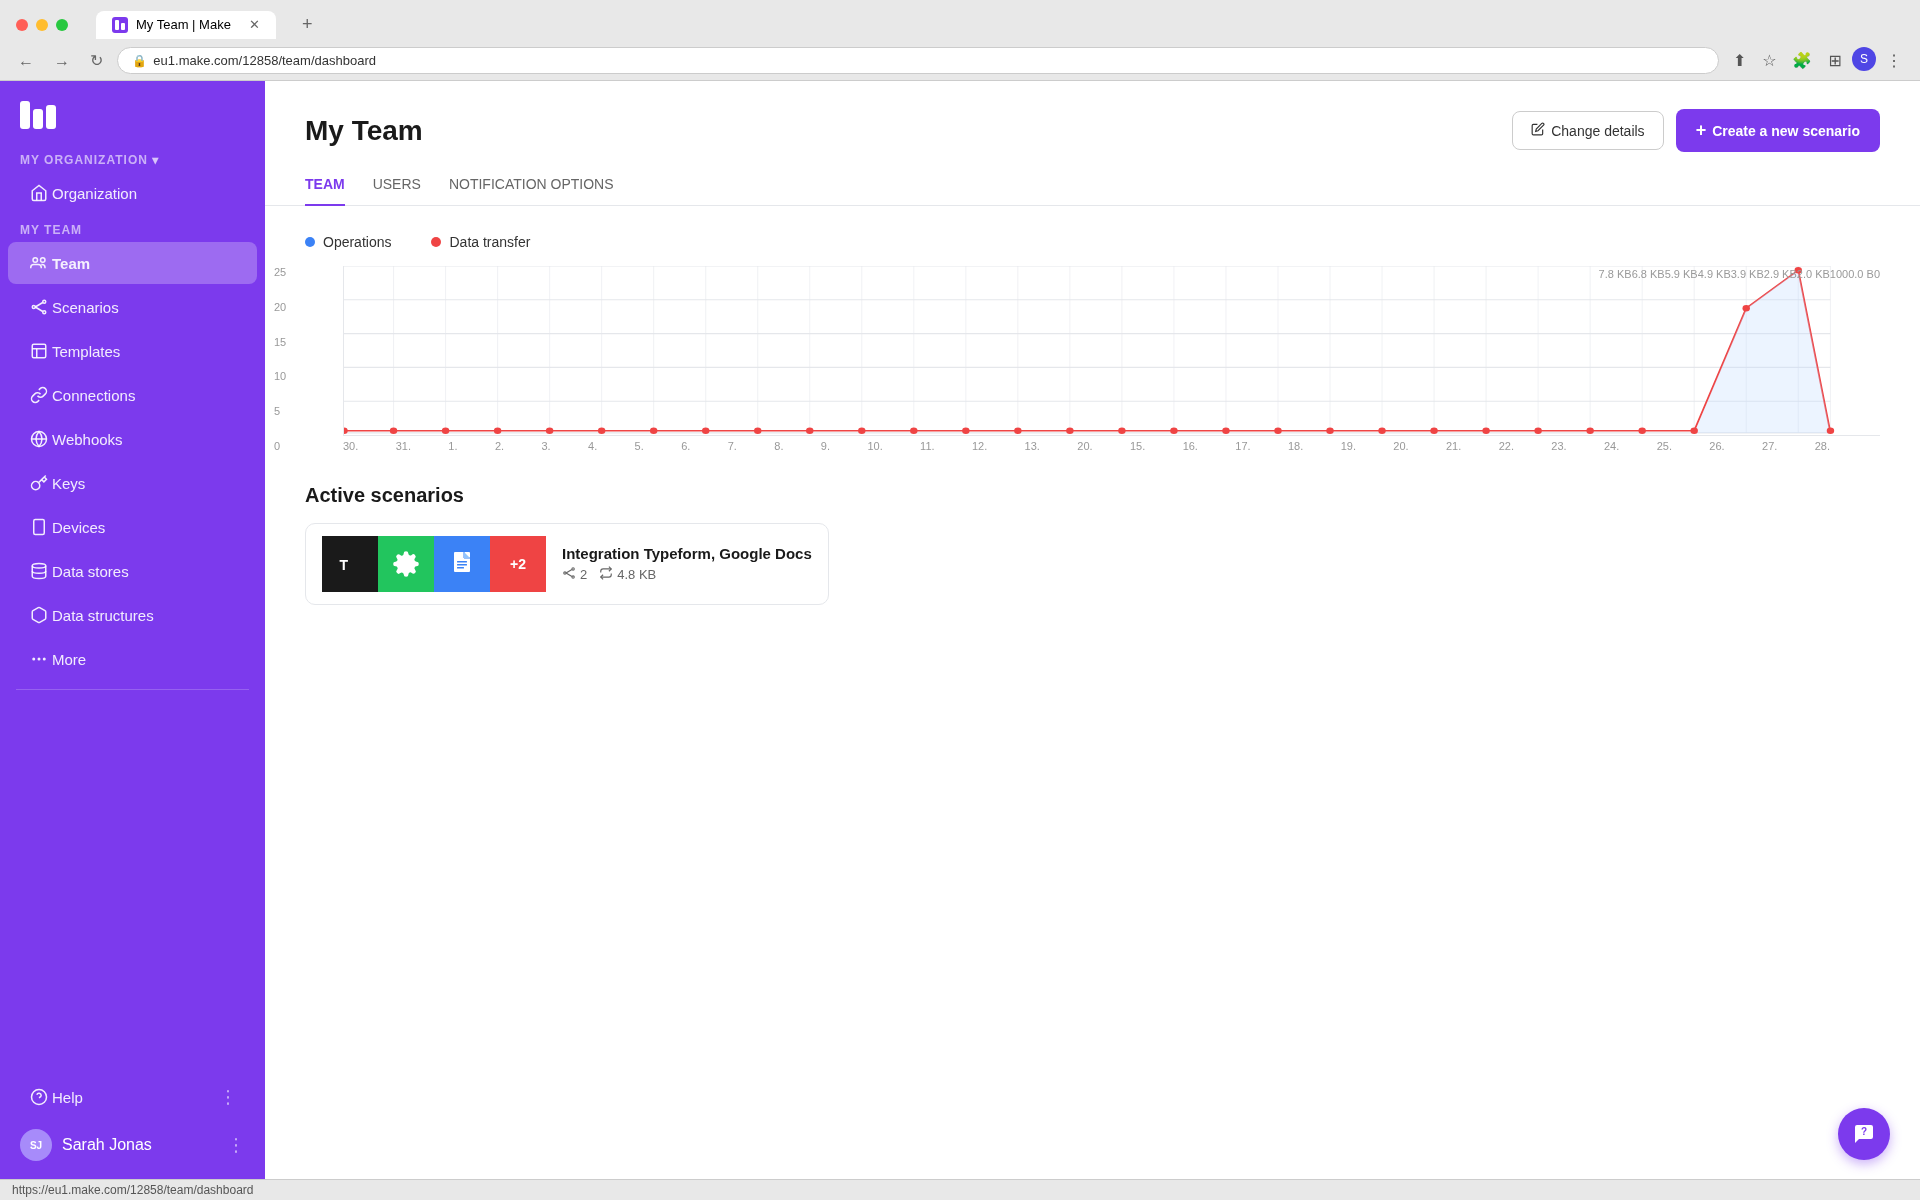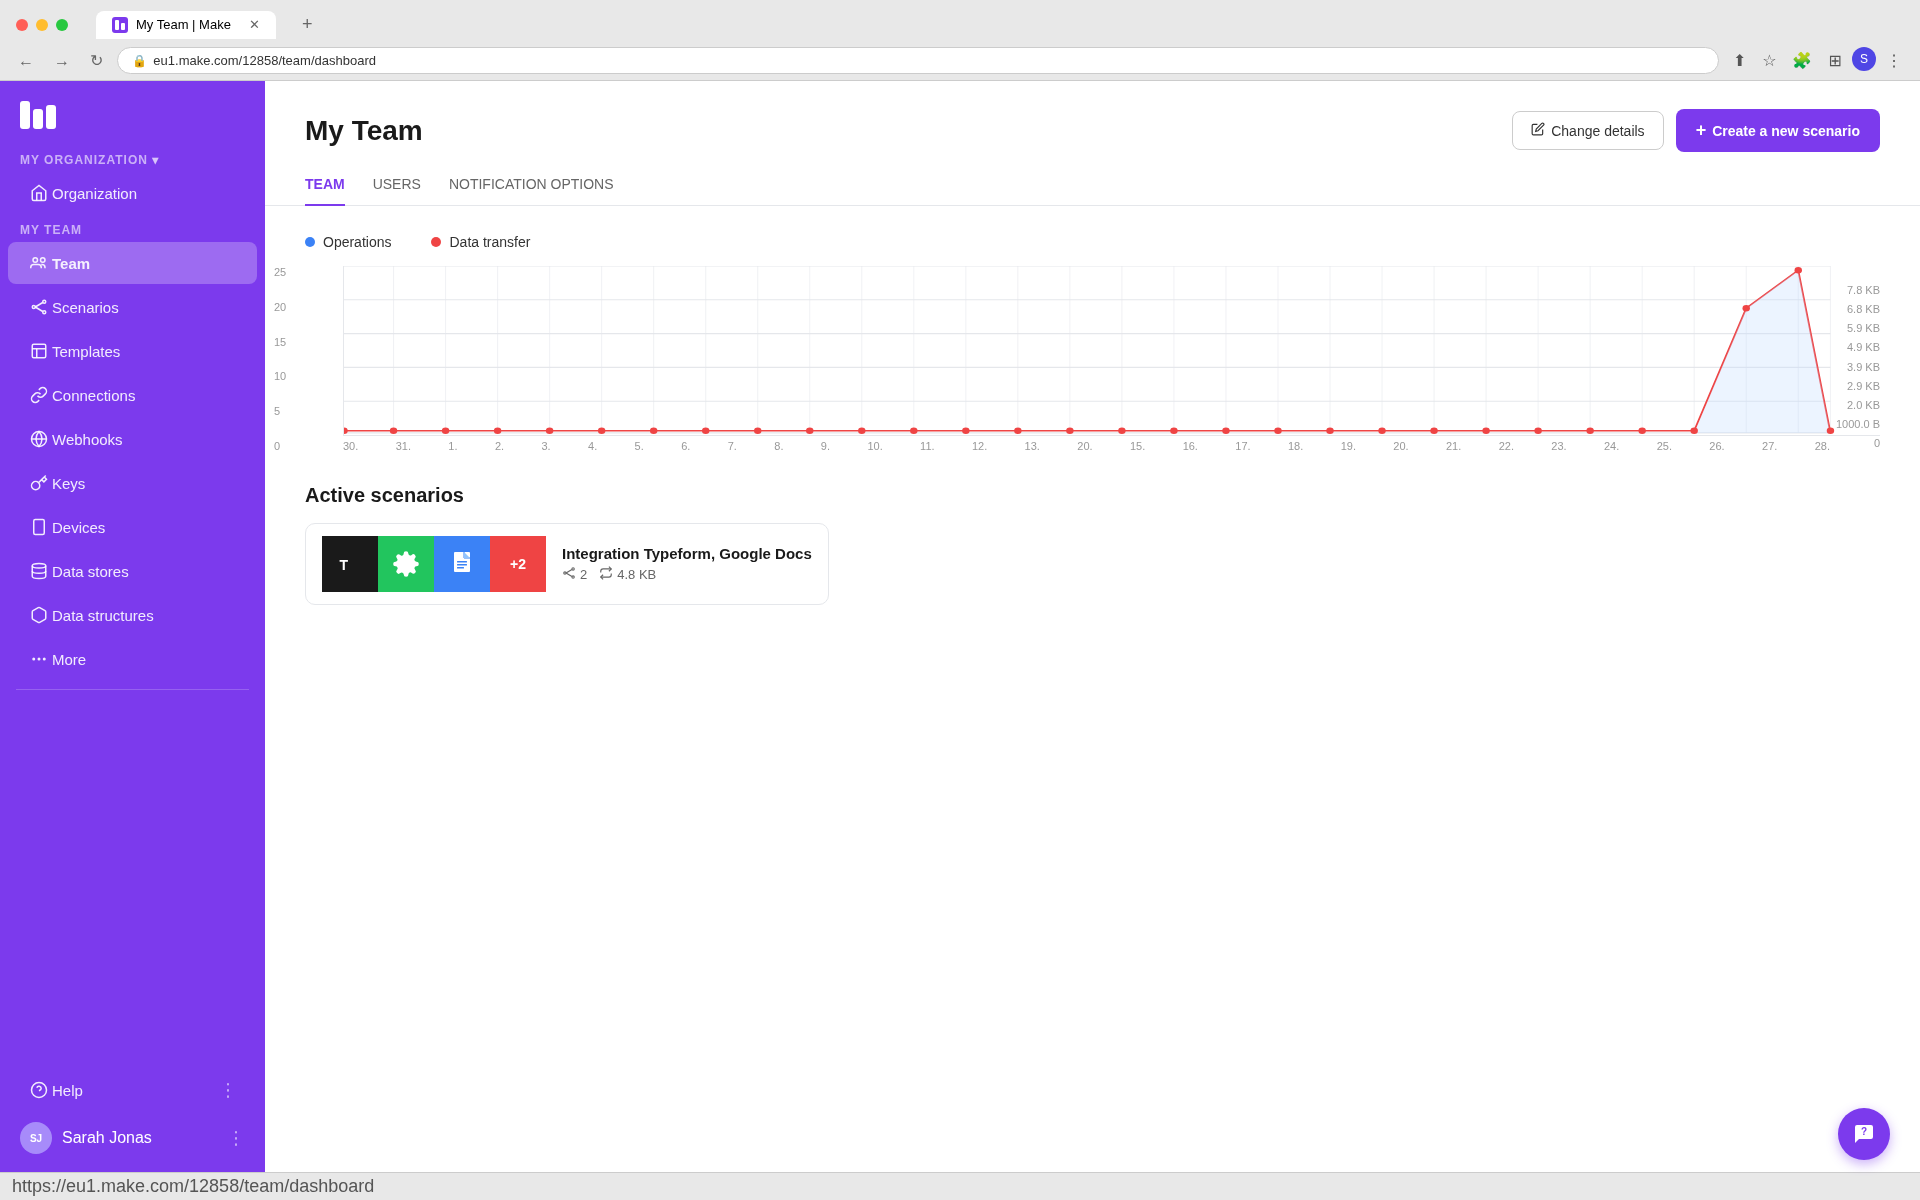--- a/index.html
+++ b/index.html
@@ -65,38 +65,38 @@
     .chart-legends { display: flex; gap: 40px; margin-bottom: 16px; align-items: flex-end; }
     .chart-legend { display: flex; align-items: center; gap: 8px; font-size: 14px; font-weight: 500; color: #333; }
     .legend-dot { width: 10px; height: 10px; border-radius: 50%; }
     .legend-dot.blue { background: #3b82f6; }
     .legend-dot.red { background: #ef4444; }
     .chart-container { position: relative; width: 100%; height: 170px; border-left: 1px solid #e5e7eb; border-bottom: 1px solid #e5e7eb; }
     .chart-svg { width: 100%; height: 100%; }
     .y-axis-labels { position: absolute; left: -35px; top: 0; height: 100%; display: flex; flex-direction: column; justify-content: space-between; font-size: 11px; color: #999; padding: 0 4px; }
     .chart-wrapper { position: relative; padding-left: 38px; }
     .x-axis-labels { display: flex; justify-content: space-between; padding: 4px 0 0 38px; font-size: 11px; color: #999; }
-    .right-y-axis { position: absolute; right: 0; top: 16px; height: 100%; display: flex; flex-direction: column; justify-content: space-between; font-size: 11px; color: #999; padding: 2px 0; text-align: right; }
+    .right-y-axis { position: absolute; right: 0; top: 0; height: 100%; display: flex; flex-direction: row; justify-content: space-between; font-size: 11px; color: #999; padding: 2px 0; text-align: right; }
 
     
     .section-title { font-size: 20px; font-weight: 600; color: #1a1a1a; margin-bottom: 16px; }
     .scenario-card { display: flex; align-items: center; gap: 16px; padding: 12px 16px; border: 1px solid #e5e7eb; border-radius: 10px; width: fit-content; min-width: 500px; }
     .scenario-icons { display: flex; gap: 0; }
     .scenario-icon { width: 56px; height: 56px; display: flex; align-items: center; justify-content: center; font-size: 22px; }
     .scenario-icon.dark { background: #1a1a1a; }
     .scenario-icon.green { background: #22c55e; }
     .scenario-icon.blue { background: #3b82f6; }
     .scenario-icon.plus-badge { background: #ef4444; color: white; font-size: 14px; font-weight: 700; }
     .scenario-info { flex: 1; }
     .scenario-name { font-size: 15px; font-weight: 600; color: #1a1a1a; margin-bottom: 4px; }
     .scenario-meta { display: flex; align-items: center; gap: 12px; font-size: 13px; color: #666; }
     .meta-item { display: flex; align-items: center; gap: 4px; }
 
     
-    .status-bar { background: #e8e8e8; padding: 3px 12px; font-size: 18px; color: #555; border-top: 1px solid #ccc; }
+    .status-bar { background: #e8e8e8; padding: 3px 12px; font-size: 12px; color: #555; border-top: 1px solid #ccc; }
 
     
     .chat-fab { position: fixed; bottom: 40px; right: 30px; width: 52px; height: 52px; background: #7c3aed; border-radius: 50%; display: flex; align-items: center; justify-content: center; cursor: pointer; color: white; font-size: 22px; box-shadow: 0 4px 12px rgba(124,58,237,0.4); }
 
     svg text { font-family: -apple-system, sans-serif; }
   </style>
 </head>
 <body>
 
 <div class="browser-chrome">

